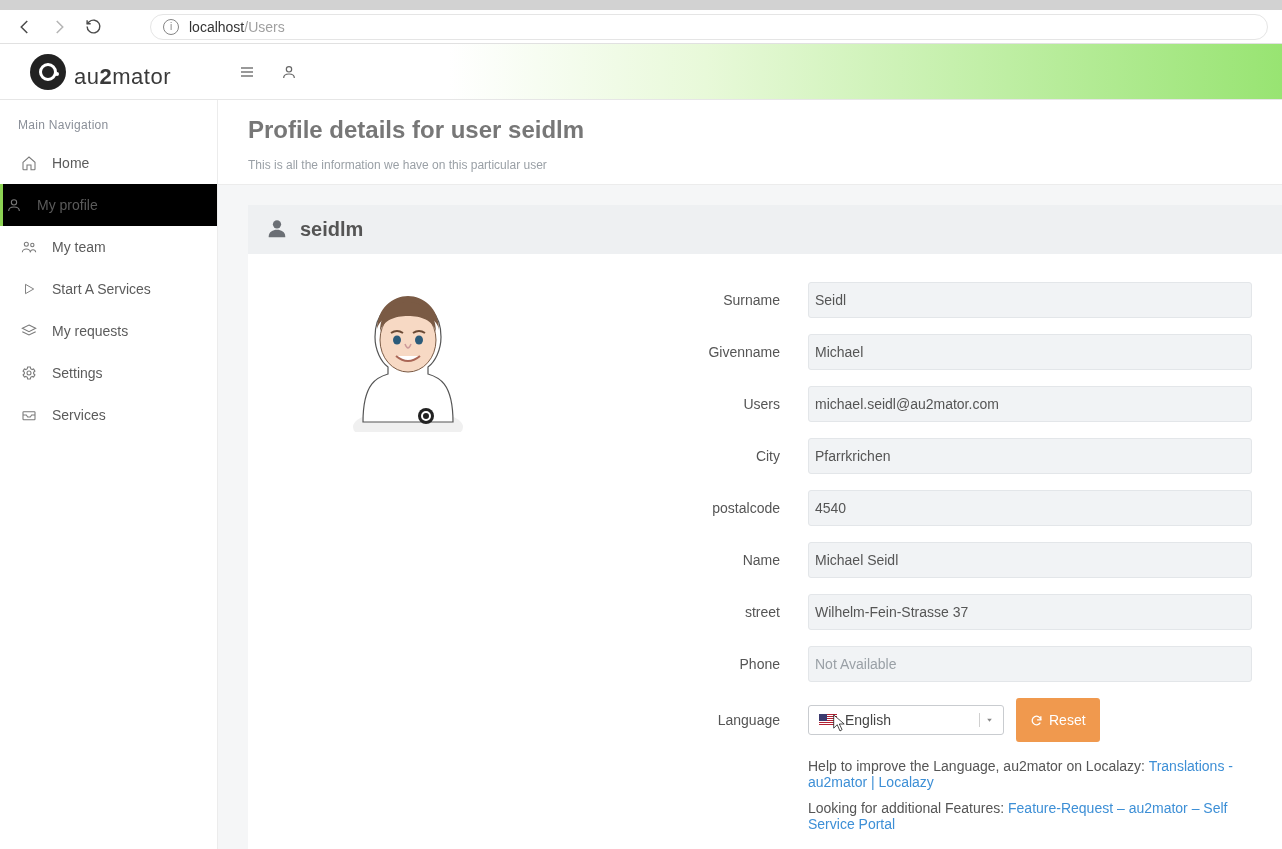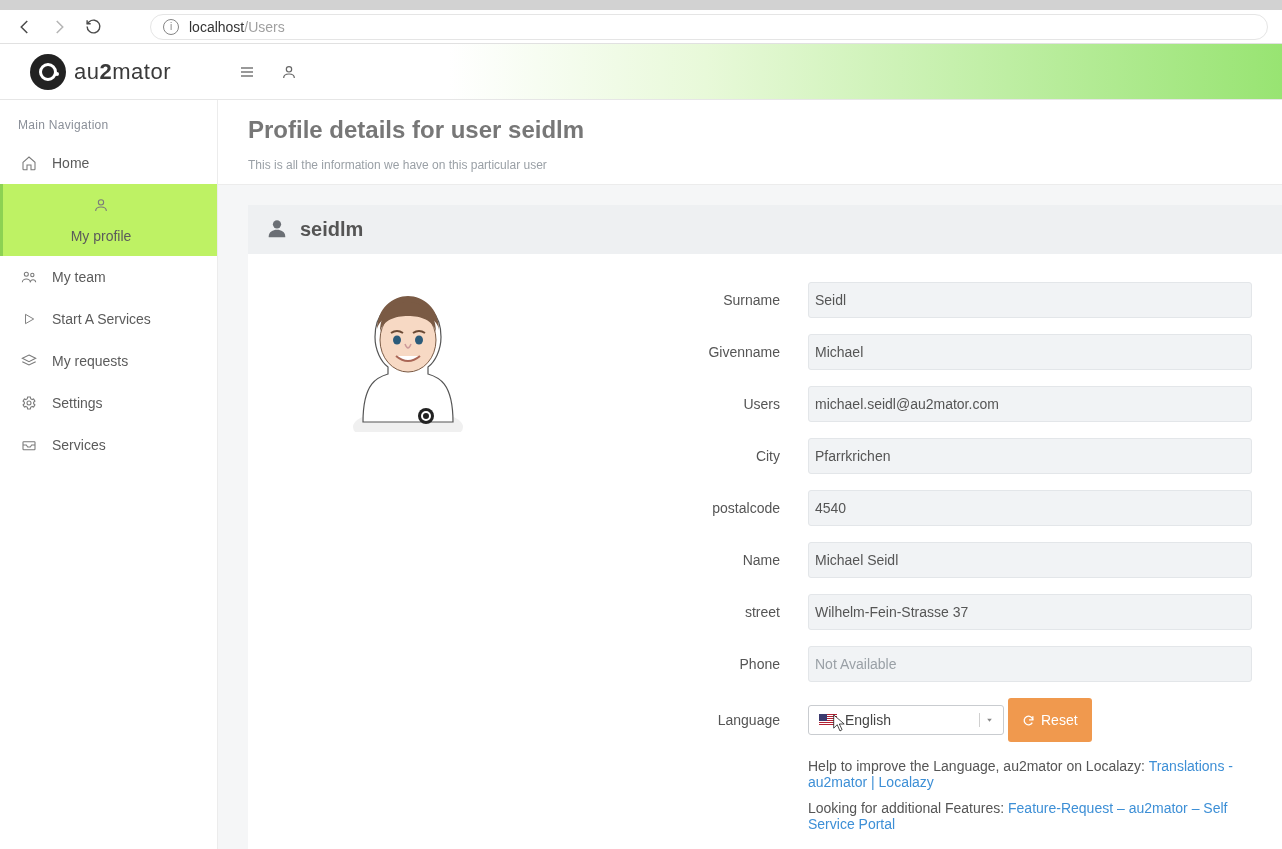--- a/index.html
+++ b/index.html
@@ -10,35 +10,35 @@
   .browser-bar { height: 34px; display: flex; align-items: center; gap: 12px; padding: 0 14px; border-bottom: 1px solid #e1e1e1; background:#fff;}
   .bbtn { width:22px; height:22px; display:flex; align-items:center; justify-content:center; color:#4a4a4a; }
   .bbtn.disabled { color:#b5b5b5; }
   .url-field { flex:1; display:flex; align-items:center; gap:10px; border:1px solid #e5e5e5; border-radius:18px; padding:4px 12px; margin-left:34px; color:#6e6e6e; }
   .url-field .info { width:16px;height:16px;border:1.2px solid #858585;border-radius:50%;display:flex;align-items:center;justify-content:center;font-size:10px;color:#858585; }
   .url-text .host{color:#333}
   .url-text .path{color:#a0a0a0}
 
   
   .topbar { height:56px; display:flex; align-items:center; background:linear-gradient(to right,#ffffff 0%,#ffffff 35%,#e8f9d9 55%,#98e472 100%); border-bottom:1px solid #e6e6e6; }
-  .logo-wrap { width:218px; display:flex; align-items:center; padding-left:30px; }
+  .logo-wrap { width:218px; display:flex; align-items:flex-end; padding-left:30px; }
   .logo-mark { width:36px;height:36px;border-radius:50%;background:#222;display:flex;align-items:center;justify-content:center; }
   .logo-mark-inner{width:18px;height:18px;border-radius:50%;border:3px solid #fff;position:relative;}
   .logo-mark-inner::after{content:"";position:absolute;right:-5px;top:6px;width:4px;height:4px;border-radius:50%;background:#fff;}
   .logo-text { font-size:22px; color:#3a3a3a; margin-left:8px; letter-spacing:.5px; font-weight:400;}
   .logo-text b{font-weight:700;}
   .topbar-btns { display:flex; gap:24px; padding-left:20px; color:#666; }
   .topbar-btns .ic{width:18px;height:18px;display:flex;align-items:center;justify-content:center;}
 
   
   .layout { display:flex; min-height: calc(849px - 10px - 34px - 56px); }
   .sidebar { width:218px; border-right:1px solid #ececec; background:#fff; padding-top:18px; }
   .side-title{ font-size:12px; color:#8a8f98; letter-spacing:.3px; padding:0 18px 10px; }
   .side-item{ display:flex; align-items:center; gap:14px; padding:12px 20px; color:#5b5b5b; cursor:pointer; }
-  .side-item.active{ background:#bef264; border-left:3px solid #8cd253; padding-left:2px;flex-direction:column;}
+  .side-item.active{ background:#000000; border-left:3px solid #8cd253; padding-left:2px;}
   .side-item .ic{width:18px;height:18px;color:#7a7a7a;display:flex;align-items:center;justify-content:center;}
   .side-item span.label{font-size:14px;}
 
   .main { flex:1; background:#f5f6f7; }
   .page-head{ background:#fff; padding:16px 30px 12px; border-bottom:1px solid #ececec;}
   .page-title{ font-size:24px; color:#777; font-weight:700;}
   .page-sub{ font-size:12px; color:#9aa0a6; margin-top:14px;}
 
   .content{ padding:20px 0 20px 30px; }
   .panel{ background:#fff;}
@@ -46,21 +46,21 @@
   .panel-head .uic{ color:#6b6f75;}
   .panel-head .uname{ font-size:20px; color:#555; font-weight:600;}
   .panel-body{ padding:28px 30px 20px; display:flex; gap:30px;justify-content:flex-end;}
   .avatar-col{ width:260px; display:flex; justify-content:center; }
   .avatar{ width:150px; height:150px; position:relative;}
   .fields-col{ flex:1; }
   .frow{ display:flex; align-items:center; margin-bottom:16px; }
   .flabel{ width:240px; text-align:right; padding-right:28px; color:#555; font-size:14px;}
   .finput{ flex:1; background:#f1f3f5; border:1px solid #e3e6e9; border-radius:3px; padding:9px 6px; color:#555; font-size:14px; min-width:0;}
   .finput.placeholder{ color:#9aa0a6;}
-  .flang-row .lang-ctrls{flex:1; display:flex; gap:4px; align-items:center;}
+  .flang-row .lang-ctrls{flex:1; display:flex; gap:12px; align-items:center;}
   .select{ width:196px; border:1px solid #c9ccd0; border-radius:3px; background:#fff; padding:6px 10px; display:flex; align-items:center; gap:8px; position:relative;}
   .select .flag{width:18px;height:12px;display:inline-block;background:linear-gradient(#b22234 0 8%,#fff 8% 16%,#b22234 16% 24%,#fff 24% 32%,#b22234 32% 40%,#fff 40% 48%,#b22234 48% 56%,#fff 56% 64%,#b22234 64% 72%,#fff 72% 80%,#b22234 80% 88%,#fff 88% 100%);position:relative;}
   .select .flag::before{content:"";position:absolute;left:0;top:0;width:8px;height:7px;background:#3c3b6e;}
   .select .caret{ margin-left:auto; width:14px; height:14px; display:flex; align-items:center; justify-content:center; color:#888; border-left:1px solid #d0d0d0; padding-left:6px;}
   .btn-reset{ background:#f0994e; color:#fff; border:none; border-radius:3px; padding:14px 14px; display:flex; align-items:center; gap:6px; font-size:14px;}
   .help-lines{ margin-left:240px; padding-left:0; font-size:14px; color:#555;}
   .help-lines p{ margin:10px 0 0;}
   .help-lines a{ color:#3d8fd6; text-decoration:none;}
 
   .cursor{ position:absolute; width:14px; height:20px; pointer-events:none;}

